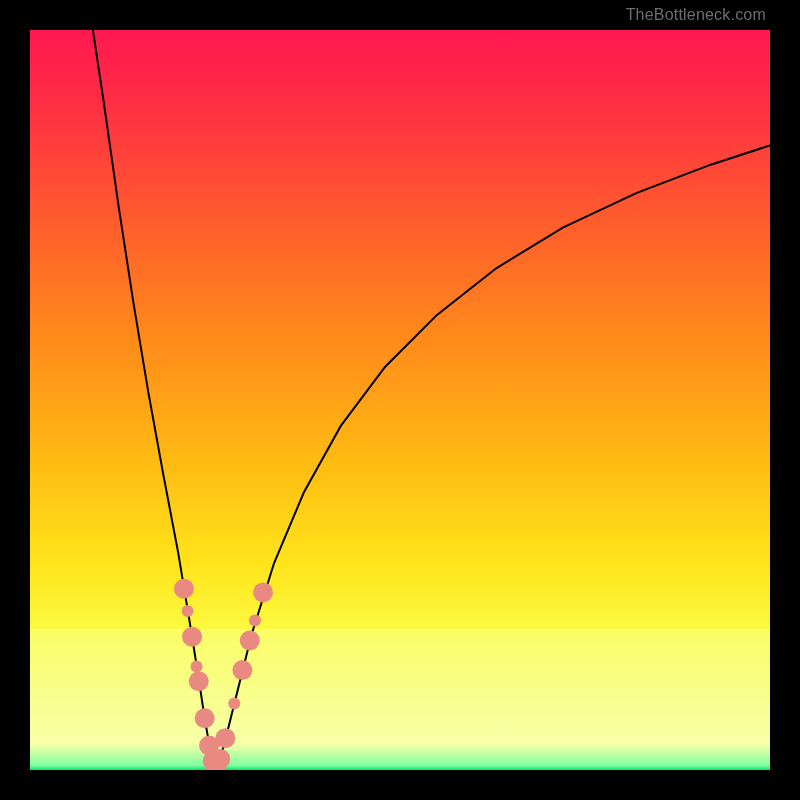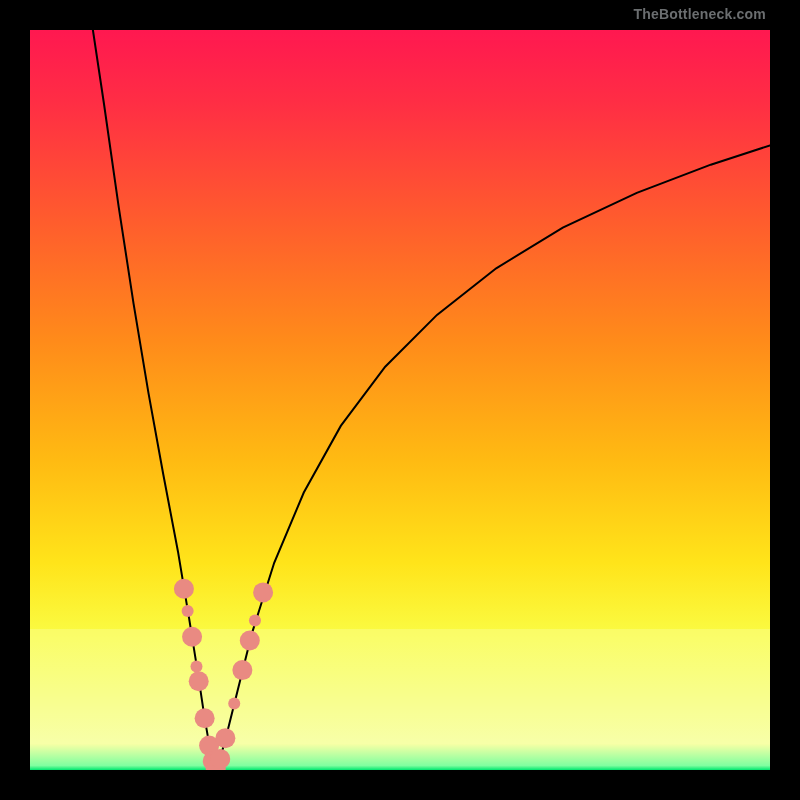--- a/index.html
+++ b/index.html
@@ -42,22 +42,22 @@
     left: 0;
     top: 0;
     width: 740px;
     height: 740px;
   }
   .watermark {
     position: absolute;
     top: 6px;
     right: 34px;
     color: #6b6e70;
-    font-size: 14px;
-    font-weight: 700;
+    font-size: 16px;
+    font-weight: 400;
     letter-spacing: 0.2px;
   }
 </style>
 </head>
 <body>
 
 <div class="frame">
 
   <div class="plot-area">
 

